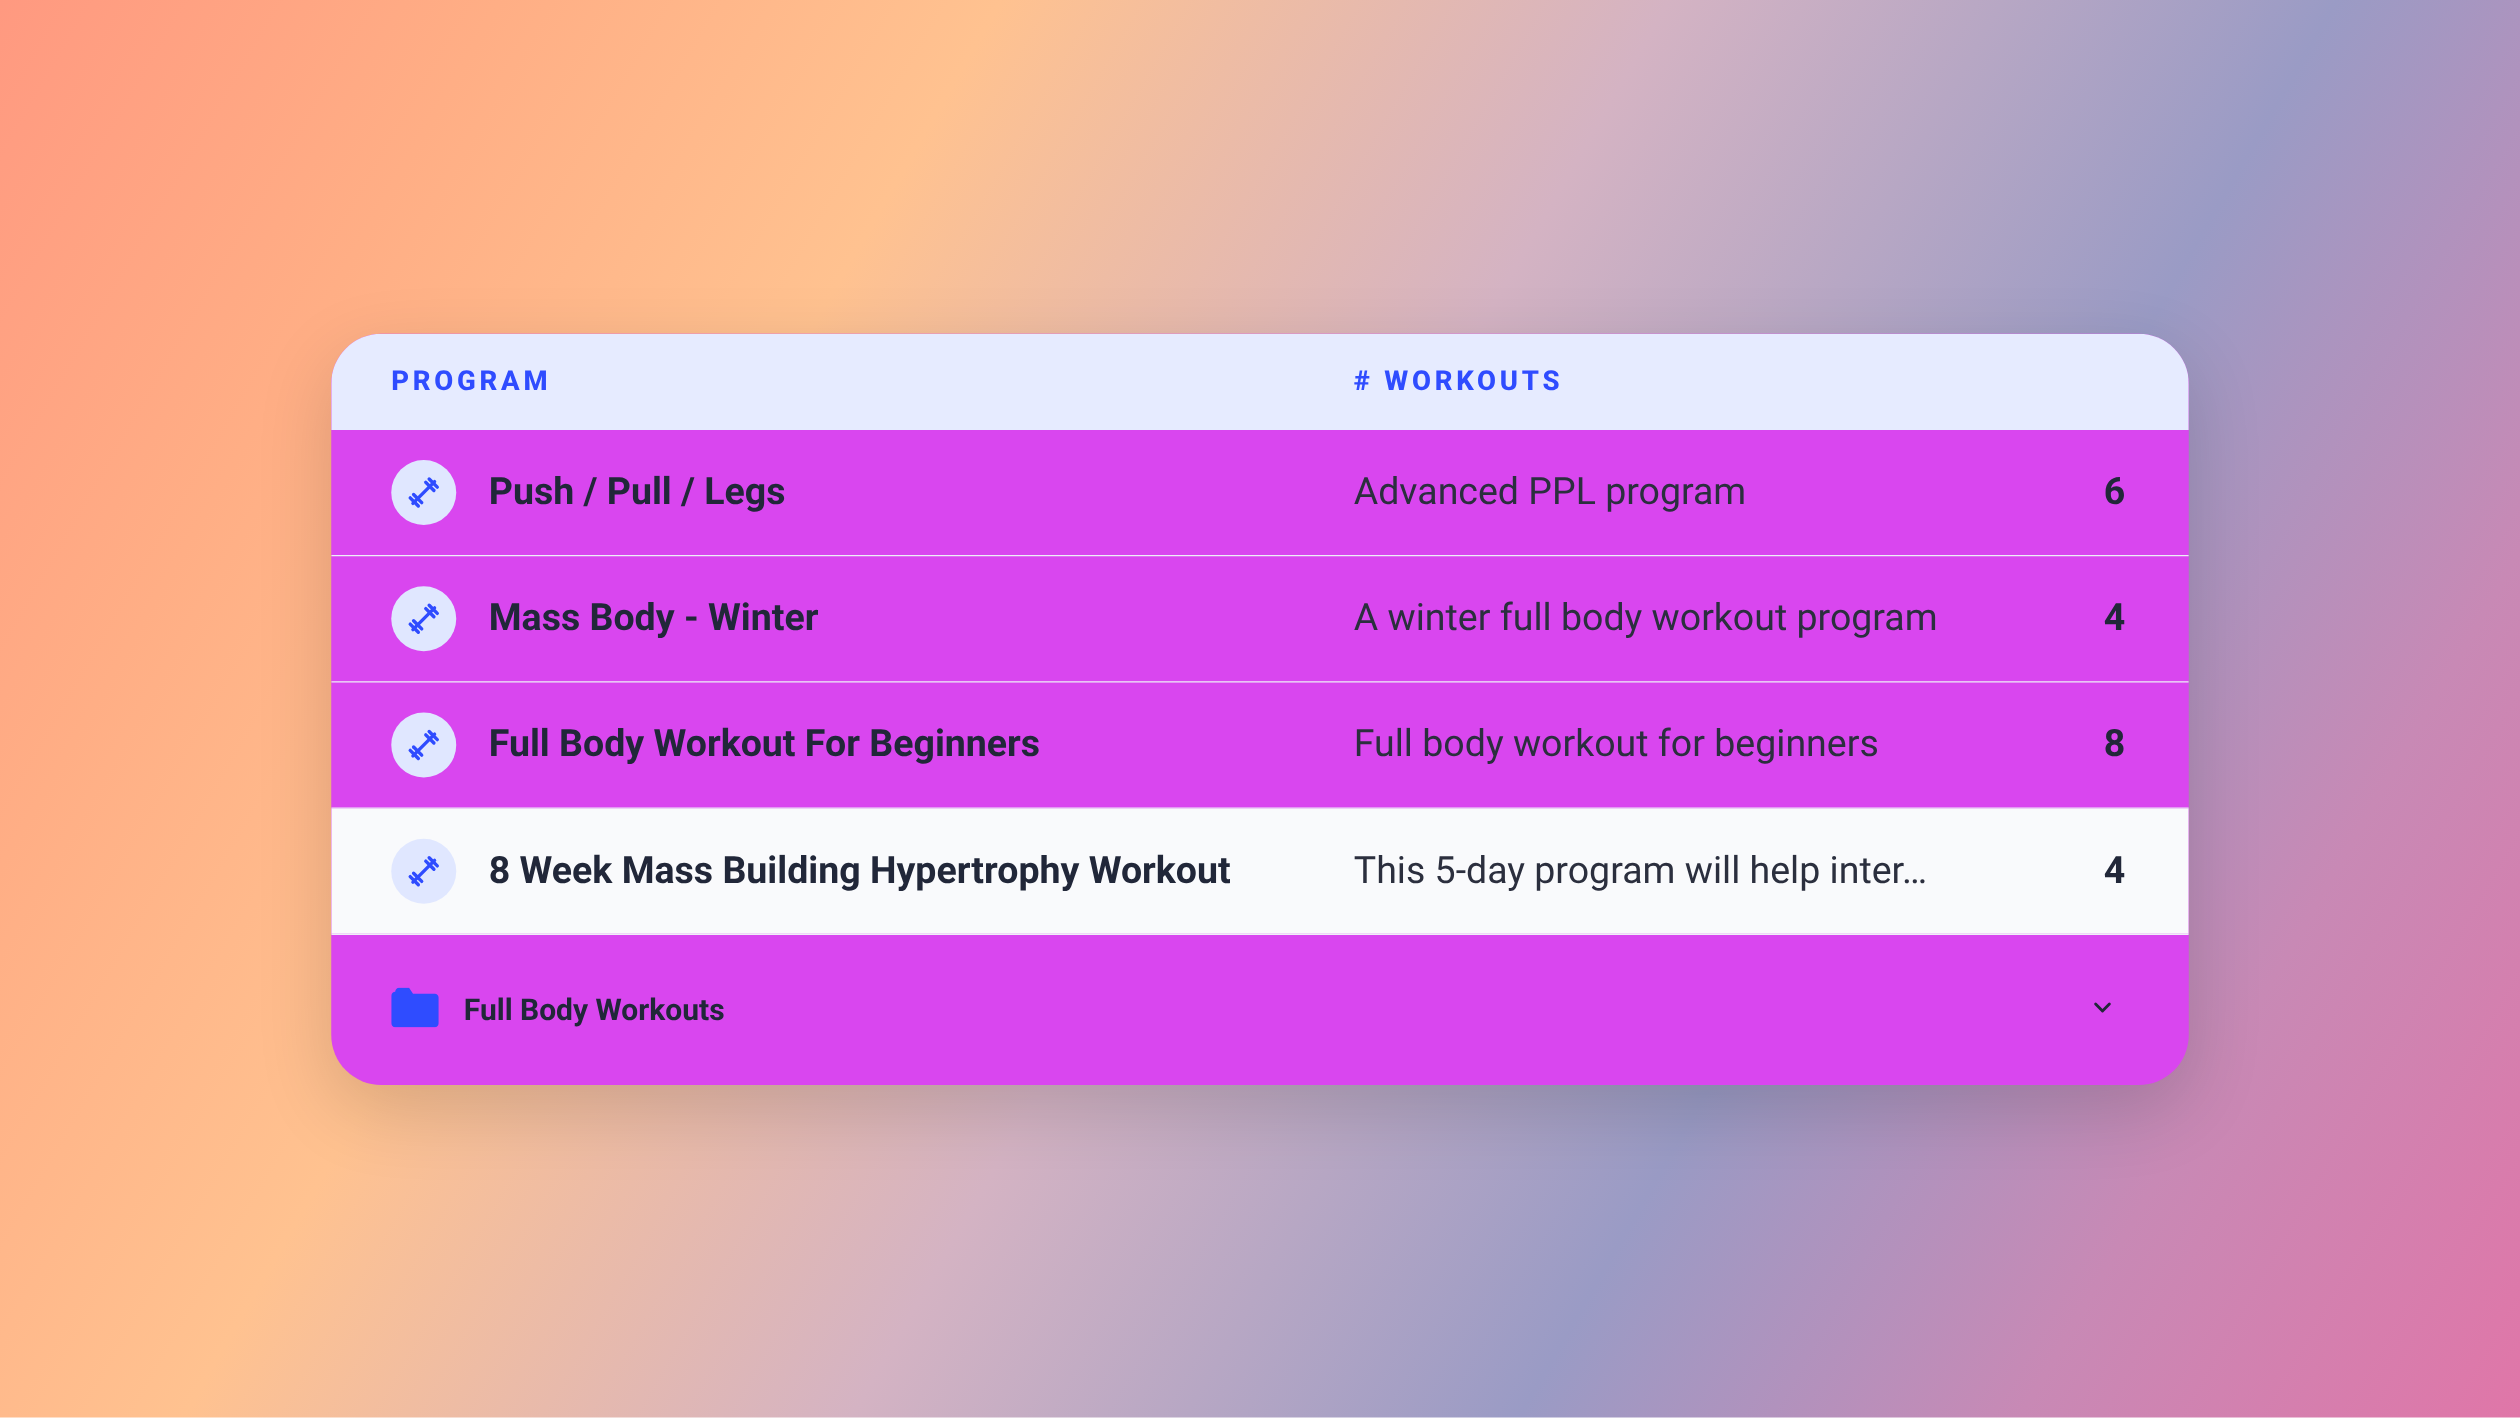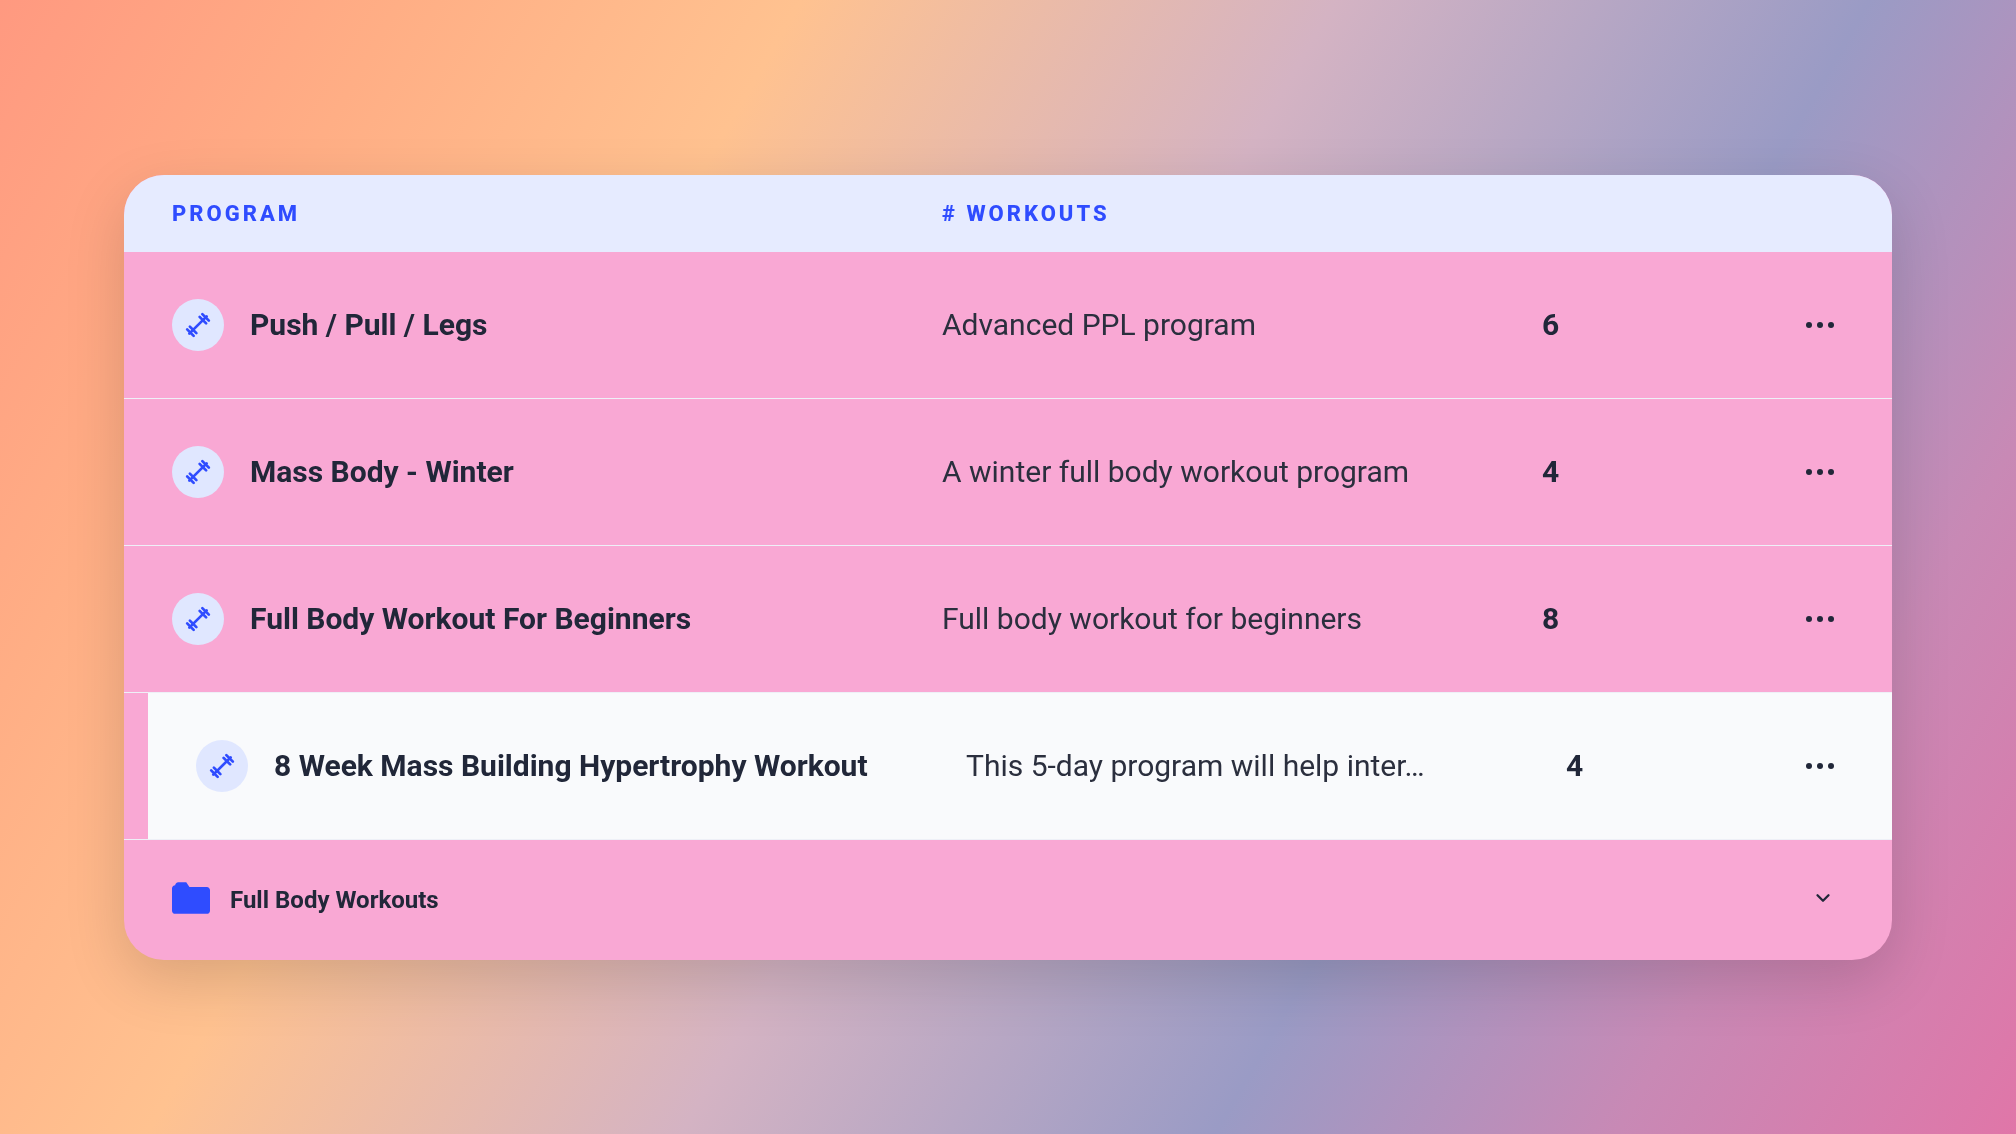--- a/index.html
+++ b/index.html
@@ -12,22 +12,22 @@
       font-family: -apple-system, BlinkMacSystemFont, 'Segoe UI', Roboto, Helvetica, Arial, sans-serif;
       width: 2016px;
       height: 1134px;
       background: linear-gradient(120deg, #ff9980 0%, #ffae85 15%, #ffc290 30%, #d4b3c3 50%, #9a9bc5 70%, #c889b5 85%, #e076a8 100%);
       display: flex;
       align-items: center;
       justify-content: center;
     }
     
     .card {
-      width: 1768px;
-      background: #f9a8d4;
+      width: 1486px;
+      background: #d946ef;
       border-radius: 40px;
       overflow: hidden;
       box-shadow: 0 20px 60px rgba(0,0,0,0.15);
     }
     
     .table-header {
       display: grid;
       grid-template-columns: 770px 600px 240px 1fr;
       padding: 26px 48px;
       background: #e6ebff;
@@ -38,32 +38,31 @@
       font-size: 22px;
       font-weight: 800;
       letter-spacing: 3px;
       color: #2f4cff;
       text-transform: uppercase;
     }
     
     .row {
       display: grid;
       grid-template-columns: 770px 600px 240px 1fr;
-      padding: 47px 48px;
+      padding: 24px 48px;
       border-bottom: 1px solid #eef0f7;
       align-items: center;
     }
     
     .row:last-of-type {
       border-bottom: none;
     }
     
     .row.selected {
       background: #f9fafc;
-      margin-left: 24px;
     }
     
     .program-cell {
       display: flex;
       align-items: center;
       gap: 26px;
     }
     
     .program-icon {
       width: 52px;

